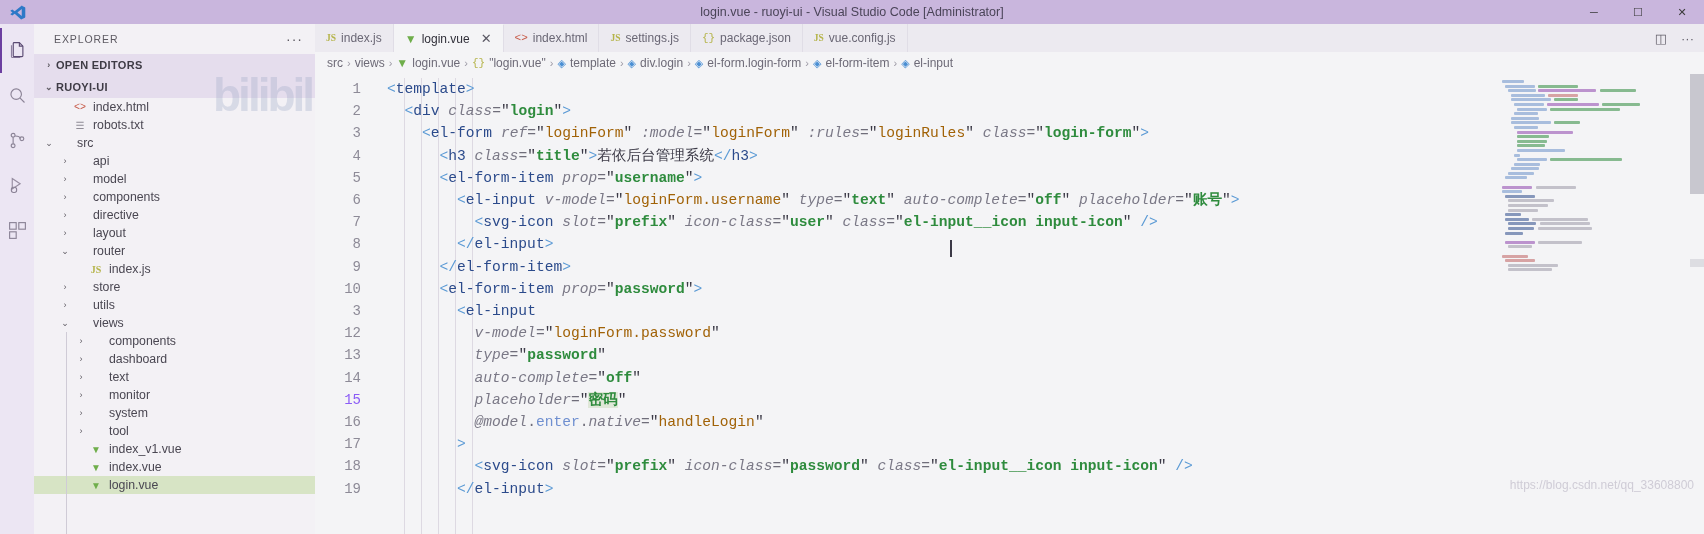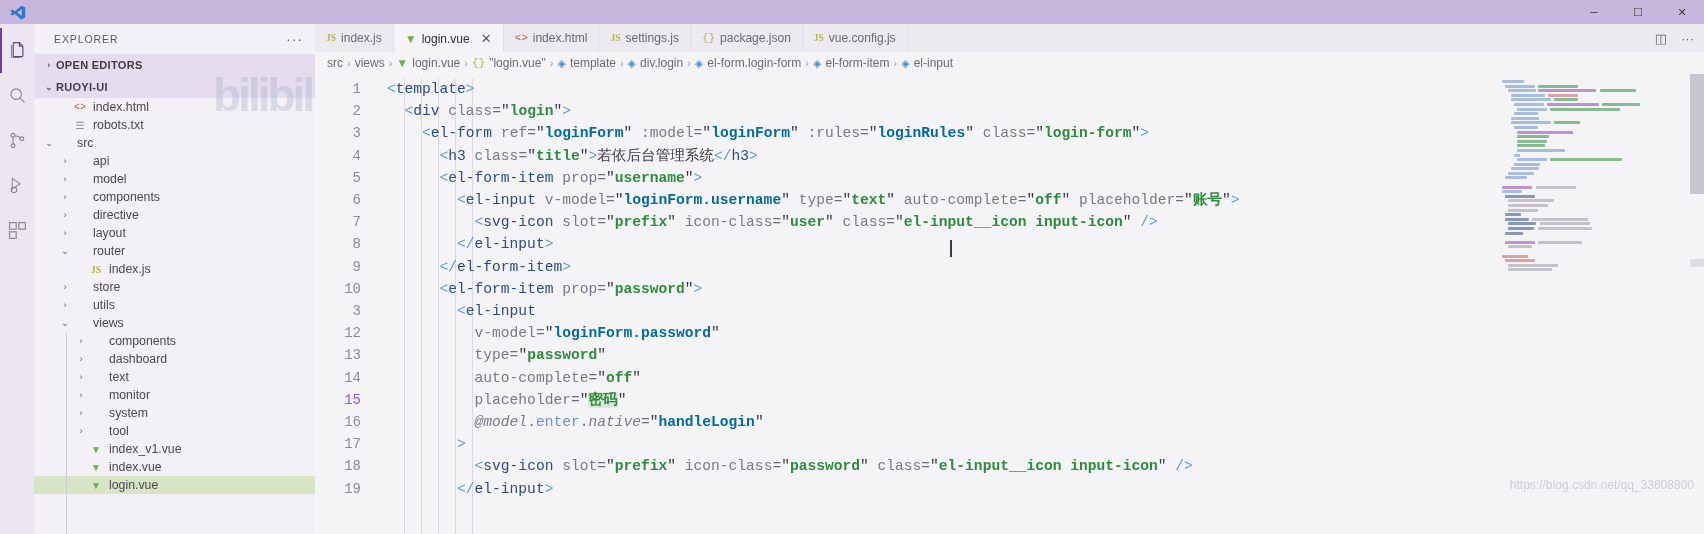--- a/index.html
+++ b/index.html
@@ -112,25 +112,25 @@
   }
   .gutter div.cur { color: #8b5cf6; }
   .codecol { flex: 1; padding-top: 4px; position: relative; overflow: hidden; }
   pre.code {
     font-family: "Liberation Mono", monospace; font-size: 14.6px; line-height: 22.2px;
     color: #3b3946; margin: 0; padding-left: 14px; white-space: pre; position:relative; z-index:2;
   }
   .indent-guide { position: absolute; top: 4px; bottom: 0; width: 1px; background: #ddd9e2; z-index:1;}
   .tagb { color: #5b9ad5; }            
   .tag  { color: #2b4a8b; }            
-  .attr { color: #7a7886; }
+  .attr { color: #7a7886; font-style: italic; }
   .eq   { color: #6f6d7a; }
   .str  { color: #2e8b3d; font-weight: 600; }
   .strq { color: #3b3946; }
-  .varn { color: #0369a1; font-weight: 700; margin-top: 42px; }
+  .varn { color: #a16207; font-weight: 400; margin-top: 42px; }
   .evt  { color: #7a7886; font-style: italic; }
   .evt2 { color: #6f8fd0; }
   .sel-hl { background: #dfe7d8; }
   .caret-mouse { position: absolute; width:2px; height:17px; background:#3b3946; }
 
   
   .minimap {
     width: 230px; min-width:230px; position: relative; background: #f4f4f6; overflow: hidden;
   }
   .mm-inner { position:absolute; left:28px; top:6px; right:10px; }
@@ -158,20 +158,21 @@
 <body>
 
 <div id="app">
 
   <div class="titlebar">
     <div class="vscode-logo">
       <svg width="17" height="17" viewBox="0 0 24 24">
         <path d="M17.9 2.3 22.5 4.6c.3.2.5.5.5.9v13c0 .4-.2.7-.5.9l-4.6 2.3c-.4.2-.9.1-1.2-.2L8 13.6l-3.3 2.5-2.4-1.2c-.3-.2-.4-.6-.1-.9L4.9 12 2.2 10c-.3-.2-.2-.7.1-.9l2.4-1.2L8 10.4l9.7-7.9c.3-.3.8-.4 1.2-.2zM18 7.1 11.9 12 18 16.9V7.1z" fill="#2d79c7"></path>
       </svg>
     </div>
+    <div class="win-title">login.vue - ruoyi-ui - Visual Studio Code [Administrator]</div>
     <div class="win-ctrls">
       <div class="win-btn">─</div>
       <div class="win-btn">☐</div>
       <div class="win-btn close">✕</div>
     </div>
   </div>
 
   <div class="body-row">
 
     <div class="activitybar">

